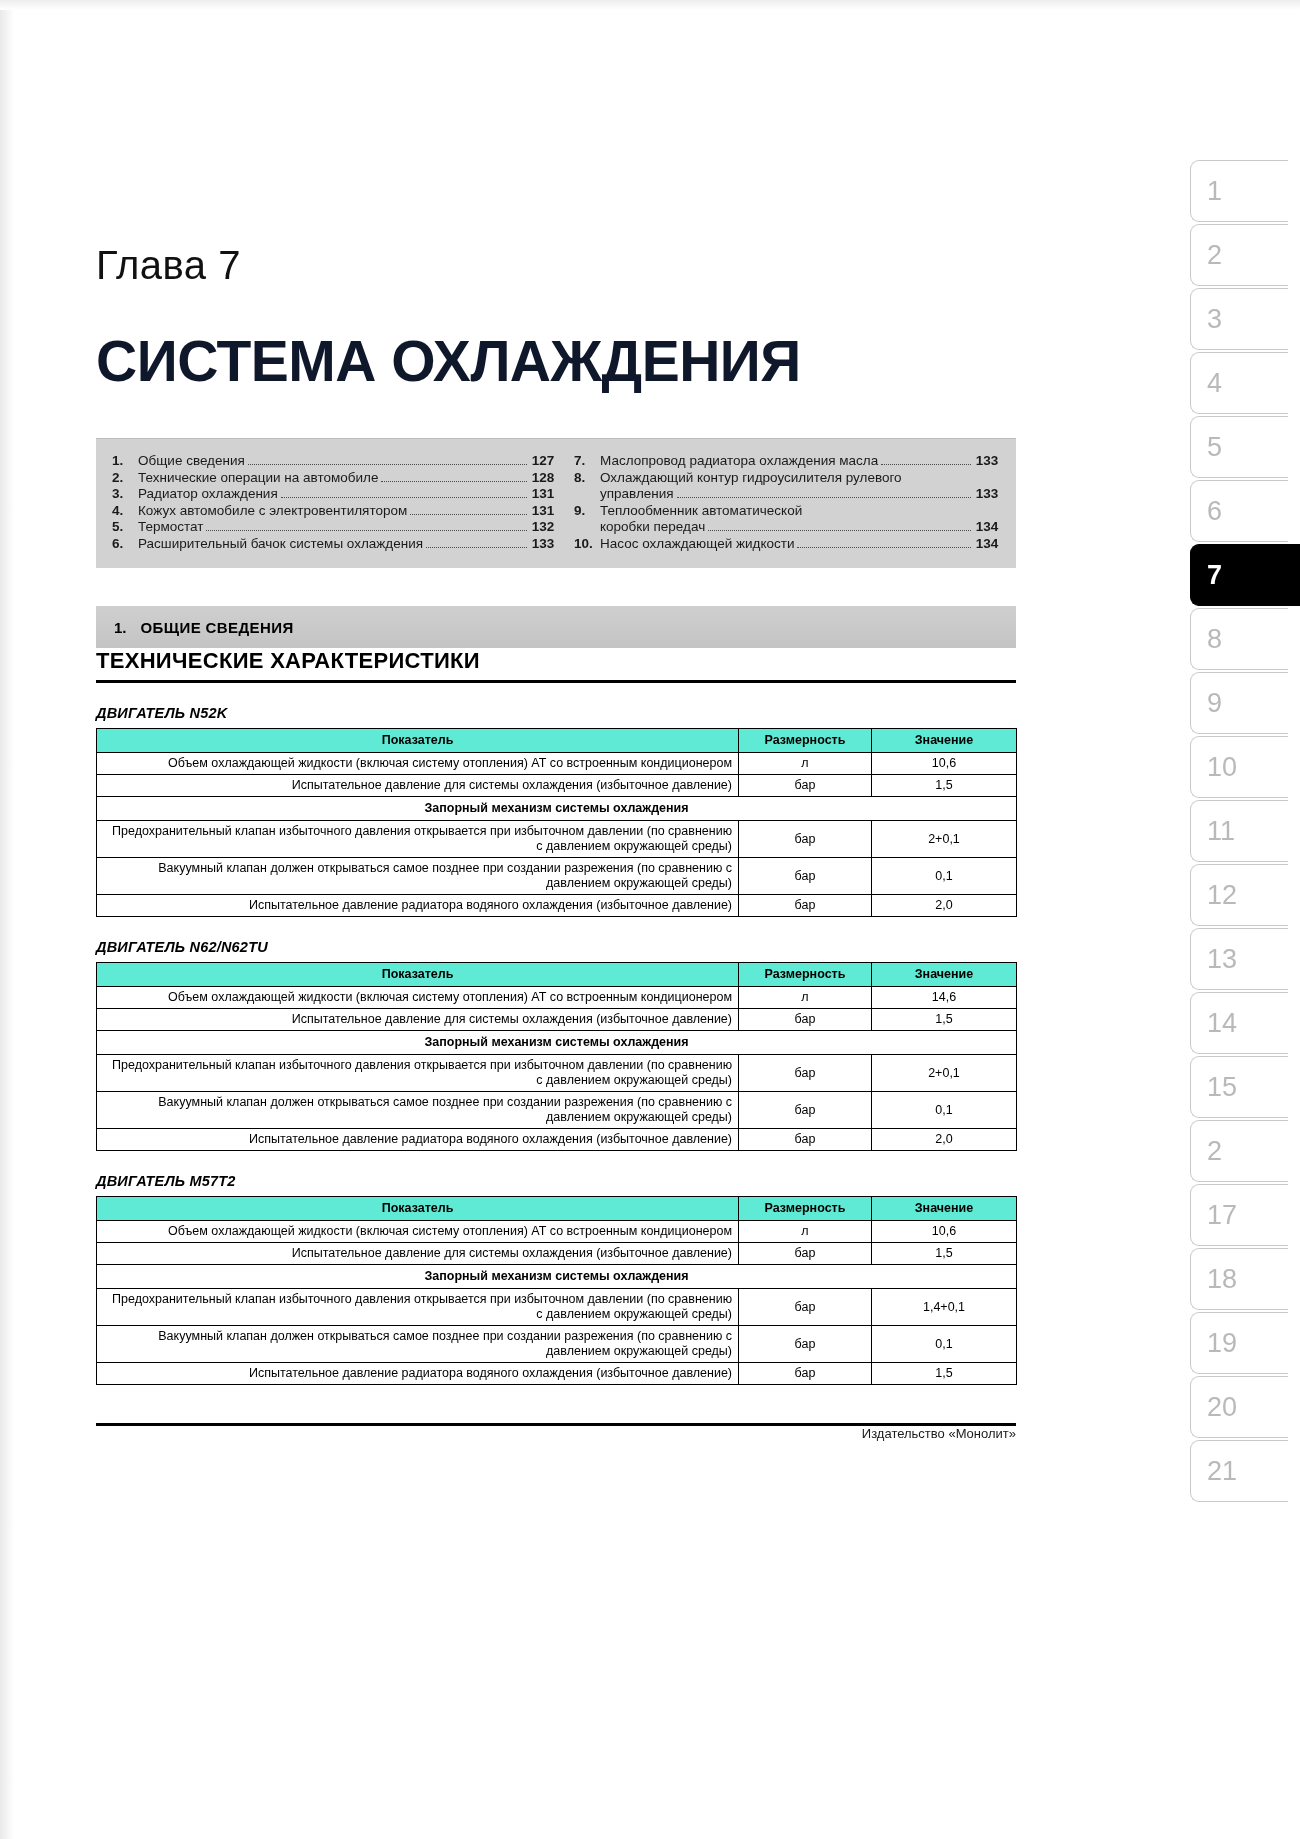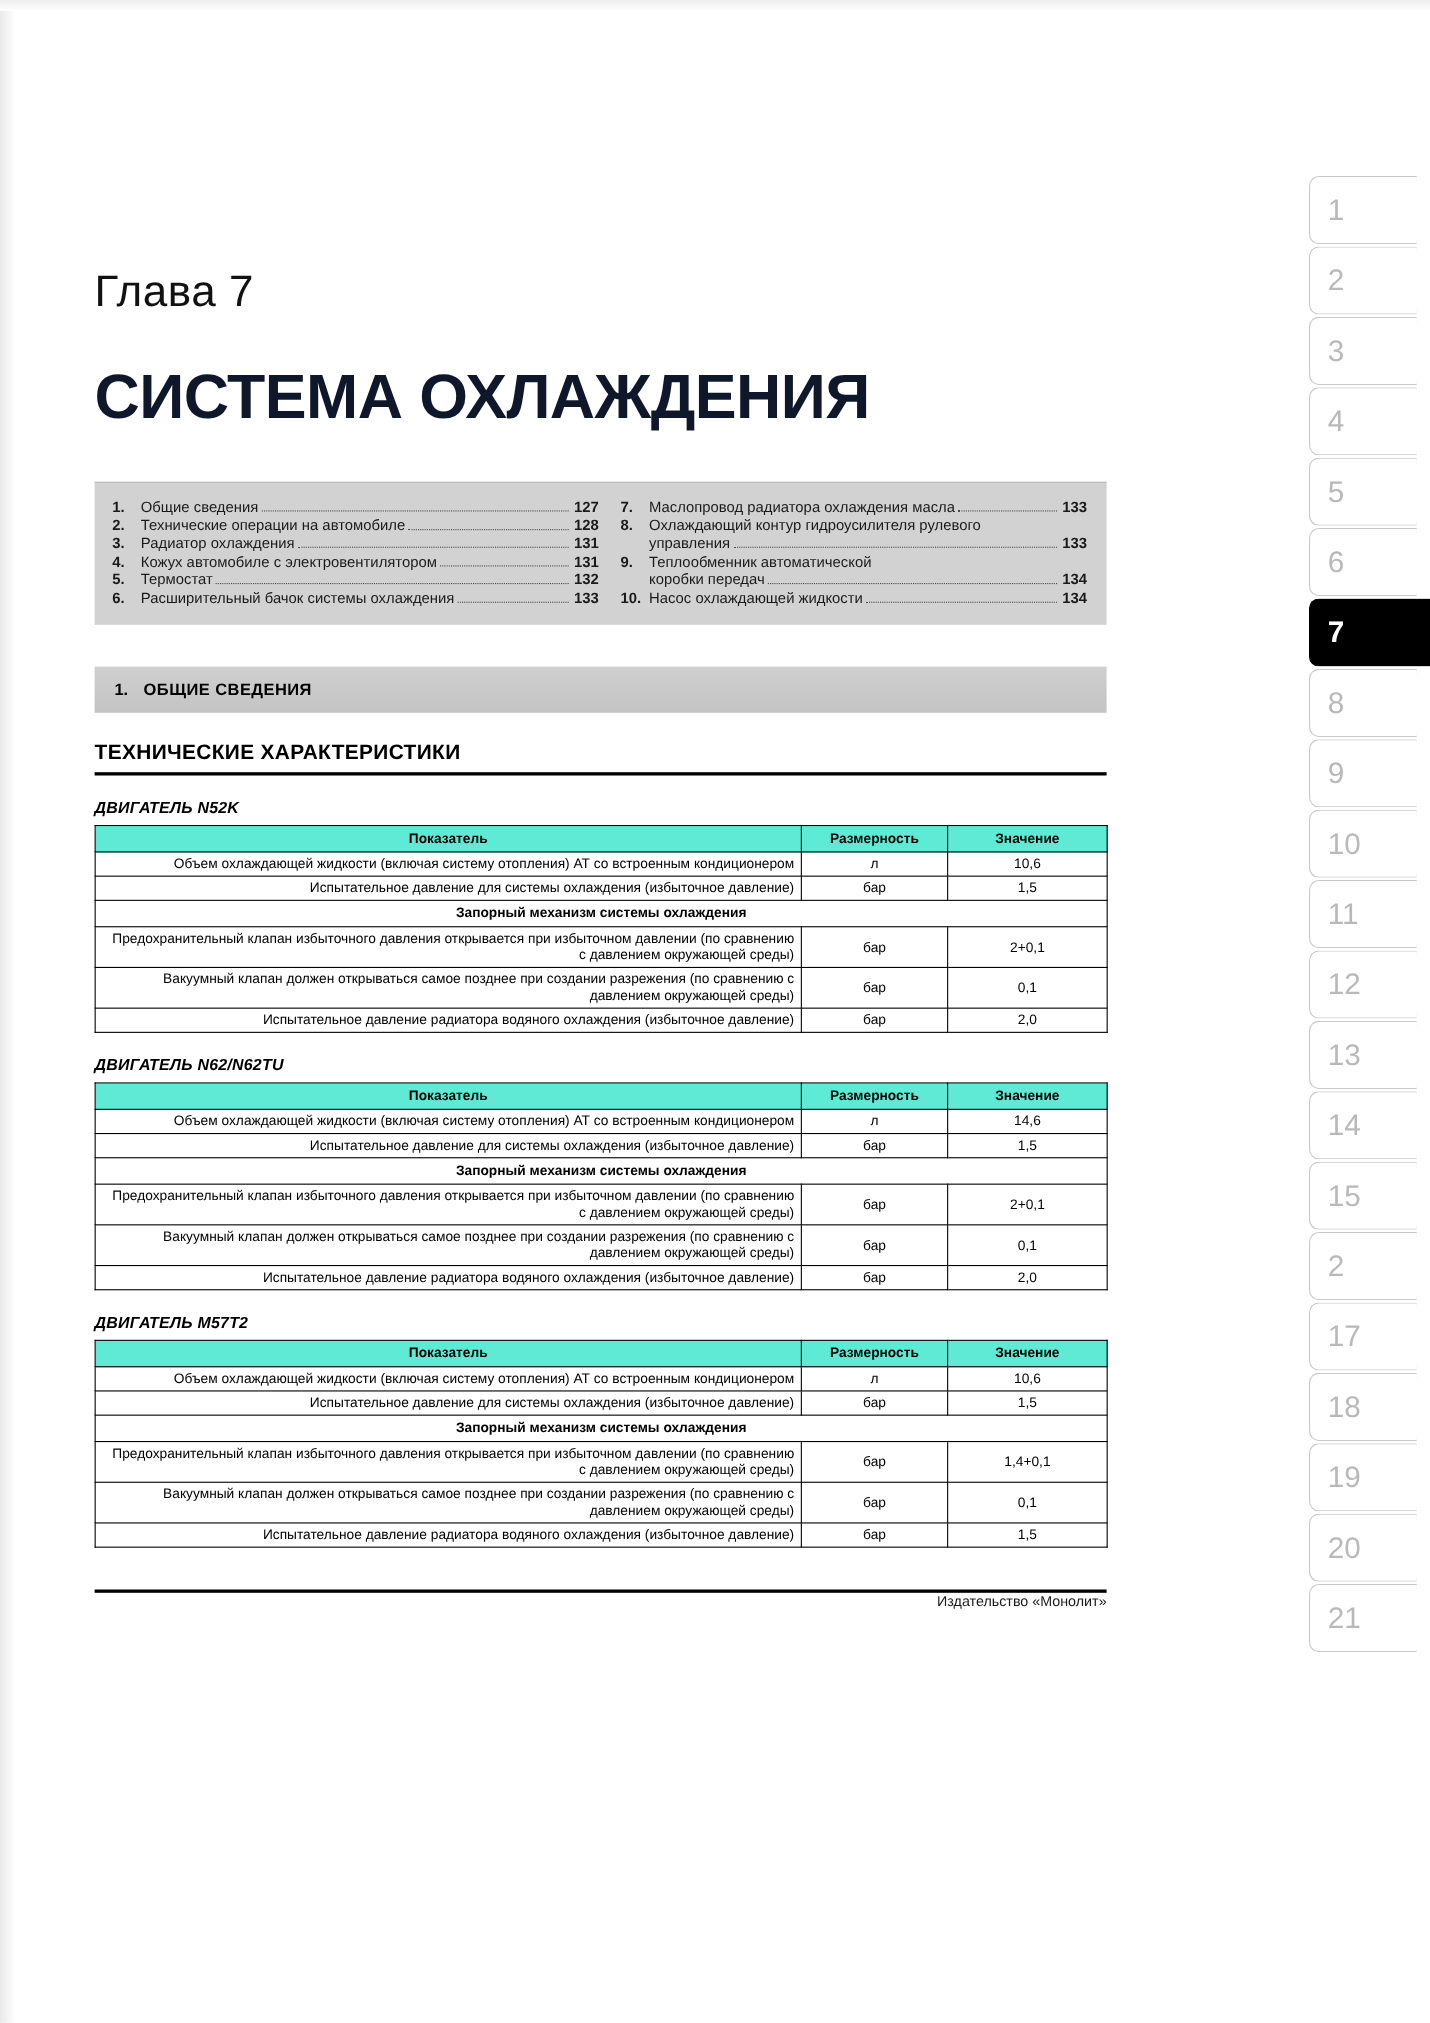--- a/index.html
+++ b/index.html
@@ -35,21 +35,21 @@
   .scan-edge-top {
     position: absolute;
     left: 0; top: 0;
     width: 1300px; height: 10px;
     background: linear-gradient(to bottom, #ededed, #ffffff);
   }
 
   
   #content {
     position: absolute;
-    left: 86px;
+    left: 96px;
     top: 0;
     width: 920px;
   }
 
   .chapter-label {
     font-size: 40px;
     font-weight: 400;
     letter-spacing: 0.5px;
     margin: 0;
     padding-top: 245px;
@@ -136,22 +136,21 @@
     margin-right: 14px;
   }
   .section-bar .sec-title {
     font-size: 15px;
     font-weight: 700;
     letter-spacing: 0.4px;
   }
 
   
   .subhead {
-    margin-top: 26px;
-    font-size: 19px;
+    font-size: 22px;
     font-weight: 700;
     letter-spacing: 0.3px;
     padding-bottom: 6px;
     border-bottom: 3px solid #000;
     width: 920px;
     box-sizing: border-box;
   }
 
   
   .engine-label {

